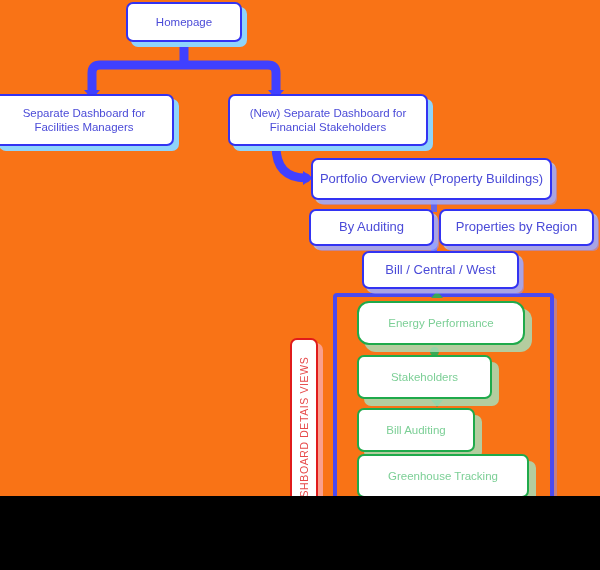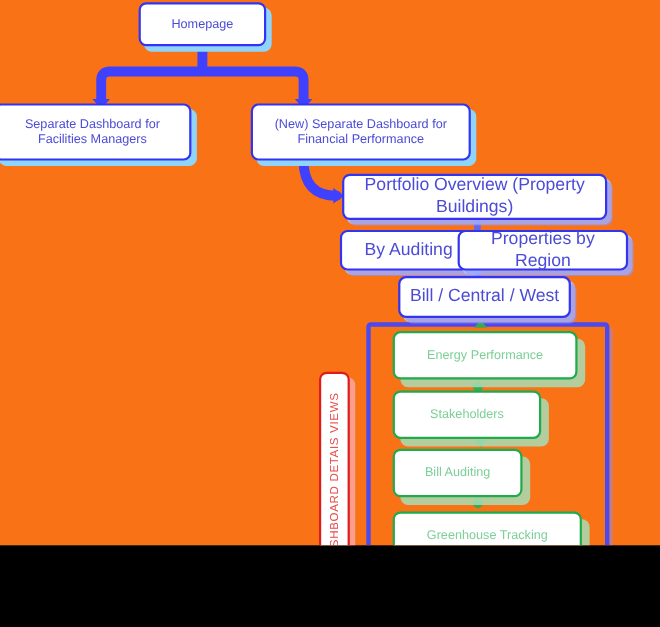--- a/index.html
+++ b/index.html
@@ -33,21 +33,21 @@
   .node .lbl {
     display: block;
     padding: 0 6px;
     white-space: pre-line;
   }
 
   
   .node.blue {
     border: 2px solid #3333f2;
     color: #4b4bd8;
-    font-size: 16px;
+    font-size: 13px;
     box-shadow: 6px 6px 0 -1px rgba(150,150,255,0.55),
                 4px 4px 0 0 rgba(170,205,255,0.75);
   }
   .node.blue-cyan {
     border: 2px solid #3333f2;
     color: #4b4bd8;
     font-size: 11.5px;
     box-shadow: 5px 5px 0 0 #8fd4fb;
   }
   
@@ -164,65 +164,65 @@
     <span class="lbl">Homepage</span>
   </div>
 
   <div class="node blue-cyan" style="left:-6px; top:94px; width:180px; height:52px;">
     <span class="lbl">Separate Dashboard for
 Facilities Managers</span>
   </div>
 
   <div class="node blue-cyan" style="left:228px; top:94px; width:200px; height:52px;">
     <span class="lbl">(New) Separate Dashboard for
-Financial Performance</span>
+Financial Stakeholders</span>
   </div>
 
   <div class="node blue" style="left:311px; top:158px; width:241px; height:42px;">
     <span class="lbl">Portfolio Overview (Property Buildings)</span>
   </div>
 
   <div class="node blue" style="left:309px; top:209px; width:125px; height:37px;">
     <span class="lbl">By Auditing</span>
   </div>
 
-  <div class="node blue" style="left:416px; top:209px; width:155px; height:37px;">
+  <div class="node blue" style="left:439px; top:209px; width:155px; height:37px;">
     <span class="lbl">Properties by Region</span>
   </div>
 
   <div class="node blue" style="left:362px; top:251px; width:157px; height:38px;">
     <span class="lbl">Bill / Central / West</span>
   </div>
 
   <div class="group-box" style="left:333px; top:293px; width:221px; height:268px;"></div>
 
   <div class="vlabel" style="left:290px; top:338px; width:28px; height:193px;">
     <span class="lbl">DASHBOARD DETAIS VIEWS</span>
   </div>
 
   <div class="arrow-up-green" style="left:431px; top:291px;"></div>
 
-  <div class="node green" style="left:357px; top:301px; width:168px; height:44px;">
+  <div class="node green" style="left:357px; top:301px; width:168px; height:44px;border-radius:12px;">
     <span class="lbl">Energy Performance</span>
   </div>
 
   <div class="dot green" style="left:430px; top:347px; width:9px; height:9px;"></div>
 
   <div class="node green" style="left:357px; top:355px; width:135px; height:44px;">
     <span class="lbl">Stakeholders</span>
   </div>
 
   <div class="arrow-down-green" style="left:431px; top:400px;"></div>
 
   <div class="node green" style="left:357px; top:408px; width:118px; height:44px;align-items:center;">
     <span class="lbl">Bill Auditing</span>
   </div>
 
   <div class="dot green" style="left:430px; top:453px; width:9px; height:9px;"></div>
 
-  <div class="node green" style="left:357px; top:465px; width:172px; height:44px;">
+  <div class="node green" style="left:357px; top:454px; width:172px; height:44px;">
     <span class="lbl">Greenhouse Tracking</span>
   </div>
 
   <div class="dot green" style="left:430px; top:506px; width:9px; height:9px;"></div>
 
 
 </div>
 
 </body></html>

